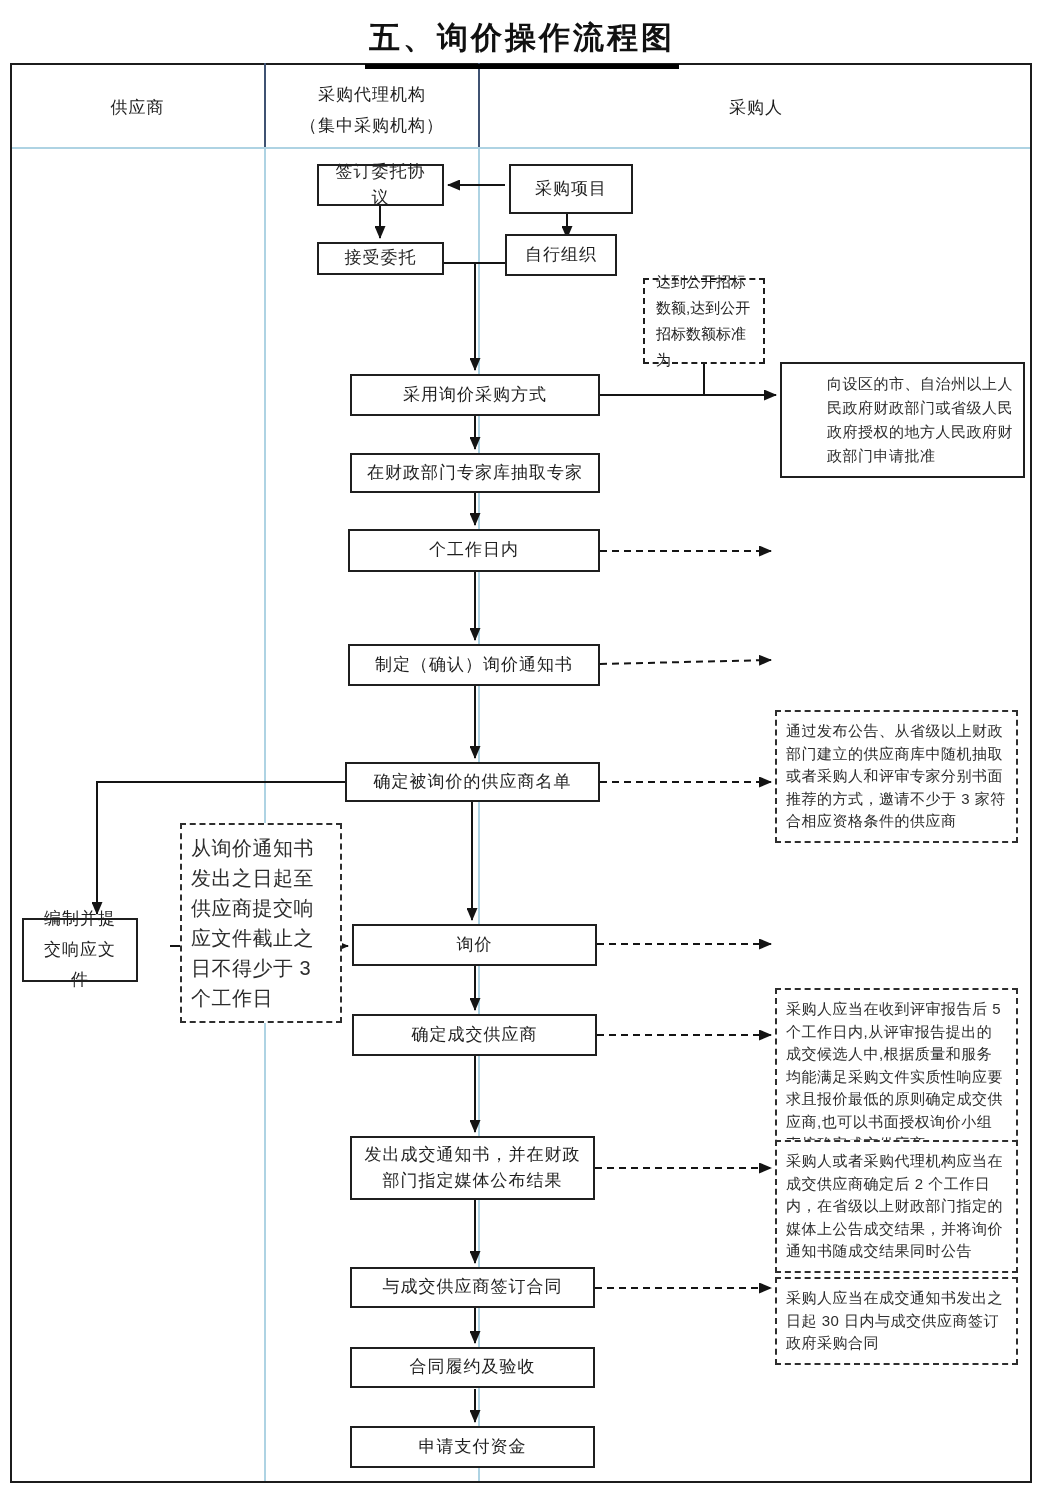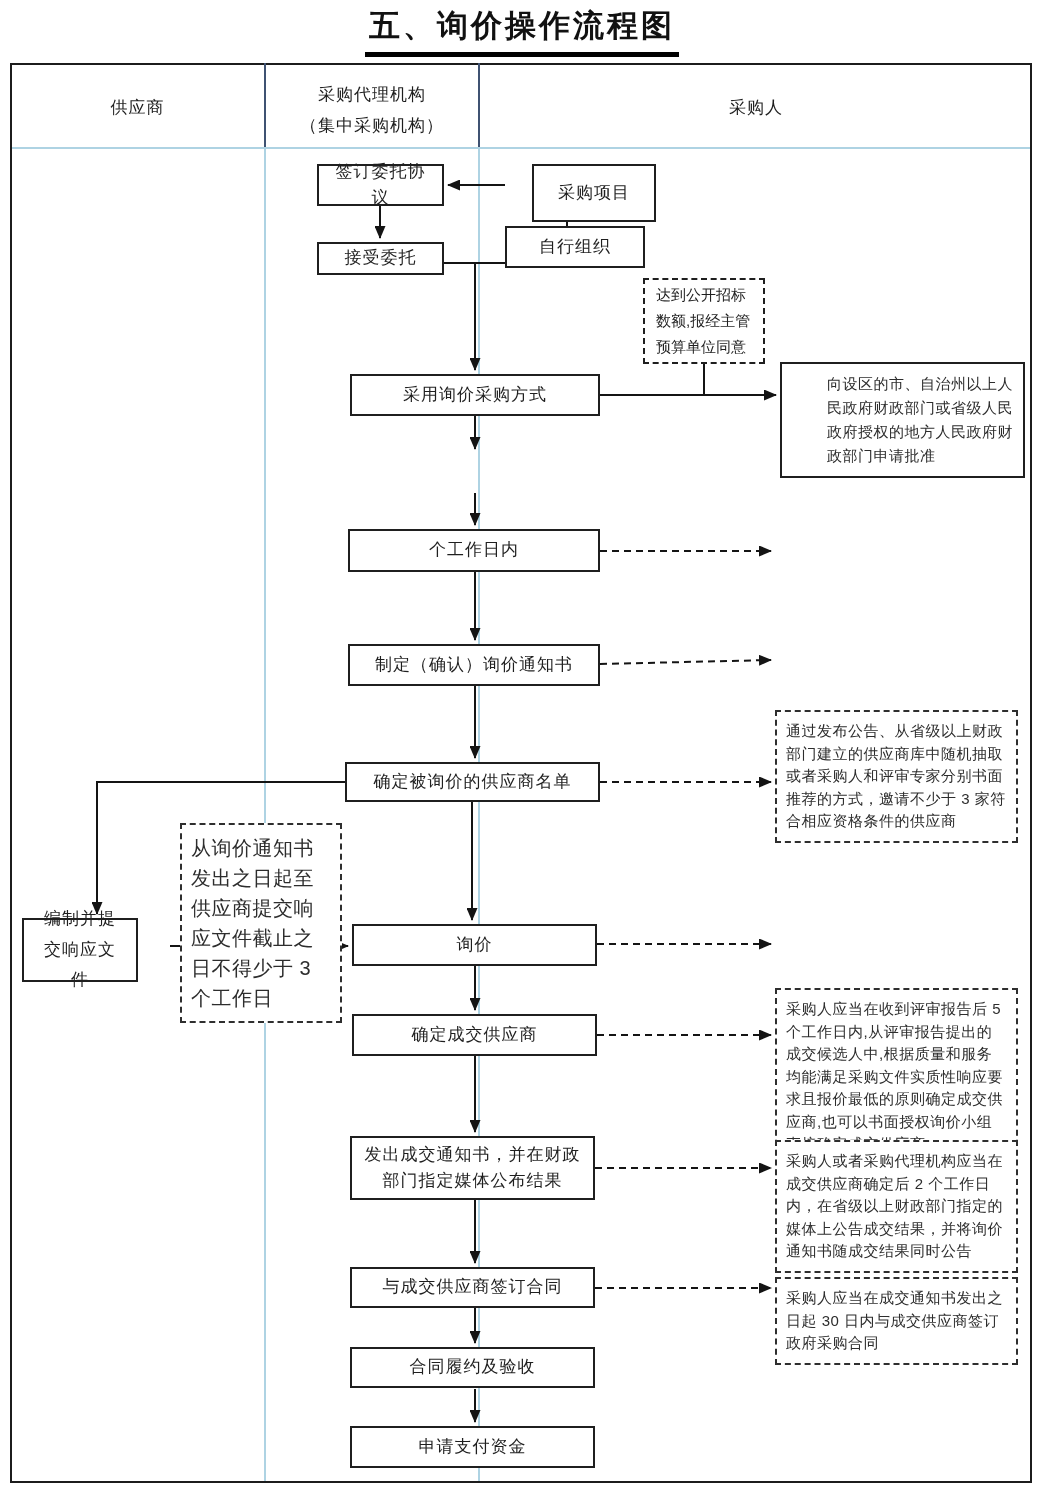--- a/index.html
+++ b/index.html
@@ -5,21 +5,21 @@
   * { margin:0; padding:0; box-sizing:border-box; }
   html,body { background:#fff; }
   body { font-family:"Liberation Sans","DejaVu Sans",sans-serif; color:#222; }
   .page { position:relative; width:1044px; height:1493px; background:var(--background,#fff); overflow:hidden; }
 
   .title-wrap { position:absolute; top:5px; left:0; width:100%; text-align:center; z-index:4; }
   .title-wrap span {
     display:inline-block;
     font-family:"Liberation Serif","DejaVu Serif",serif;
     font-weight:700; font-size:31px; letter-spacing:3px; color:#111;
-    border-bottom:5px solid #000; padding:0 4px 5px;
+    border-bottom:5px solid #000; padding:0 4px 5px;margin-top:12px;
   }
 
   .frame { position:absolute; left:10px; top:63px; width:1022px; height:1420px;
            border:2px solid #1c1c1c; z-index:1; }
 
   .vline { position:absolute; width:2px; z-index:1; }
   .vline.header { background:var(--header_divider,#3f5272); top:63px; height:85px; }
   .vline.body   { background:var(--divider_blue,#aed3e3); top:148px; height:1333px; }
   .hline { position:absolute; height:2px; background:var(--divider_blue,#aed3e3); z-index:1; }
 
@@ -104,30 +104,31 @@
       <line class="dash" x1="600" y1="664" x2="771" y2="660" marker-end="url(#ah)"></line>
       <line class="dash" x1="600" y1="782" x2="771" y2="782" marker-end="url(#ah)"></line>
       <line class="dash" x1="597" y1="944" x2="771" y2="944" marker-end="url(#ah)"></line>
       <line class="dash" x1="597" y1="1035" x2="771" y2="1035" marker-end="url(#ah)"></line>
       <line class="dash" x1="595" y1="1168" x2="771" y2="1168" marker-end="url(#ah)"></line>
       <line class="dash" x1="595" y1="1288" x2="771" y2="1288" marker-end="url(#ah)"></line>
     </g>
   </svg>
 
   <div class="node" style="left:317px; top:164px; width:127px; height:42px">签订委托协议</div>
-  <div class="node" style="left:532px; top:164px; width:124px; height:58px">采购项目</div>
+  <div class="node" style="left:509px; top:164px; width:124px; height:50px">采购项目</div>
   <div class="node" style="left:317px; top:242px; width:127px; height:33px">接受委托</div>
-  <div class="node" style="left:505px; top:226px; width:140px; height:42px">自行组织</div>
+  <div class="node" style="left:505px; top:234px; width:112px; height:42px">自行组织</div>
 
-  <div class="node dashed left-align" style="left:643px; top:278px; width:122px; height:86px; font-size:15px; line-height:1.72; padding:4px 11px; letter-spacing:0">达到公开招标数额,报经主管预算单位同意</div>
+  <div class="node dashed left-align" style="left:643px; top:278px; width:122px; height:86px; font-size:15px; line-height:1.72; padding:4px 11px; letter-spacing:0">达到公开招标数额,达到公开招标数额标准为</div>
 
   <div class="node" style="left:350px; top:374px; width:250px; height:42px">采用询价采购方式</div>
 
   <div class="anno solid" style="left:780px; top:362px; width:245px; min-height:80px">向设区的市、自治州以上人民政府财政部门或省级人民政府授权的地方人民政府财政部门申请批准</div>
 
+  <div class="node" style="left:350px; top:453px; width:250px; height:40px">在财政部门专家库抽取专家</div>
 
   <div class="node" style="left:348px; top:529px; width:252px; height:43px">个工作日内</div>
 
   <div class="node" style="left:348px; top:644px; width:252px; height:42px">制定（确认）询价通知书</div>
 
   <div class="node" style="left:345px; top:762px; width:255px; height:40px">确定被询价的供应商名单</div>
   <div class="anno" style="left:775px; top:710px; width:243px">通过发布公告、从省级以上财政部门建立的供应商库中随机抽取或者采购人和评审专家分别书面推荐的方式，邀请不少于 3 家符合相应资格条件的供应商</div>
 
   <div class="anno small" style="left:180px; top:823px; width:162px">从询价通知书发出之日起至供应商提交响应文件截止之日不得少于 3 个工作日</div>
 

